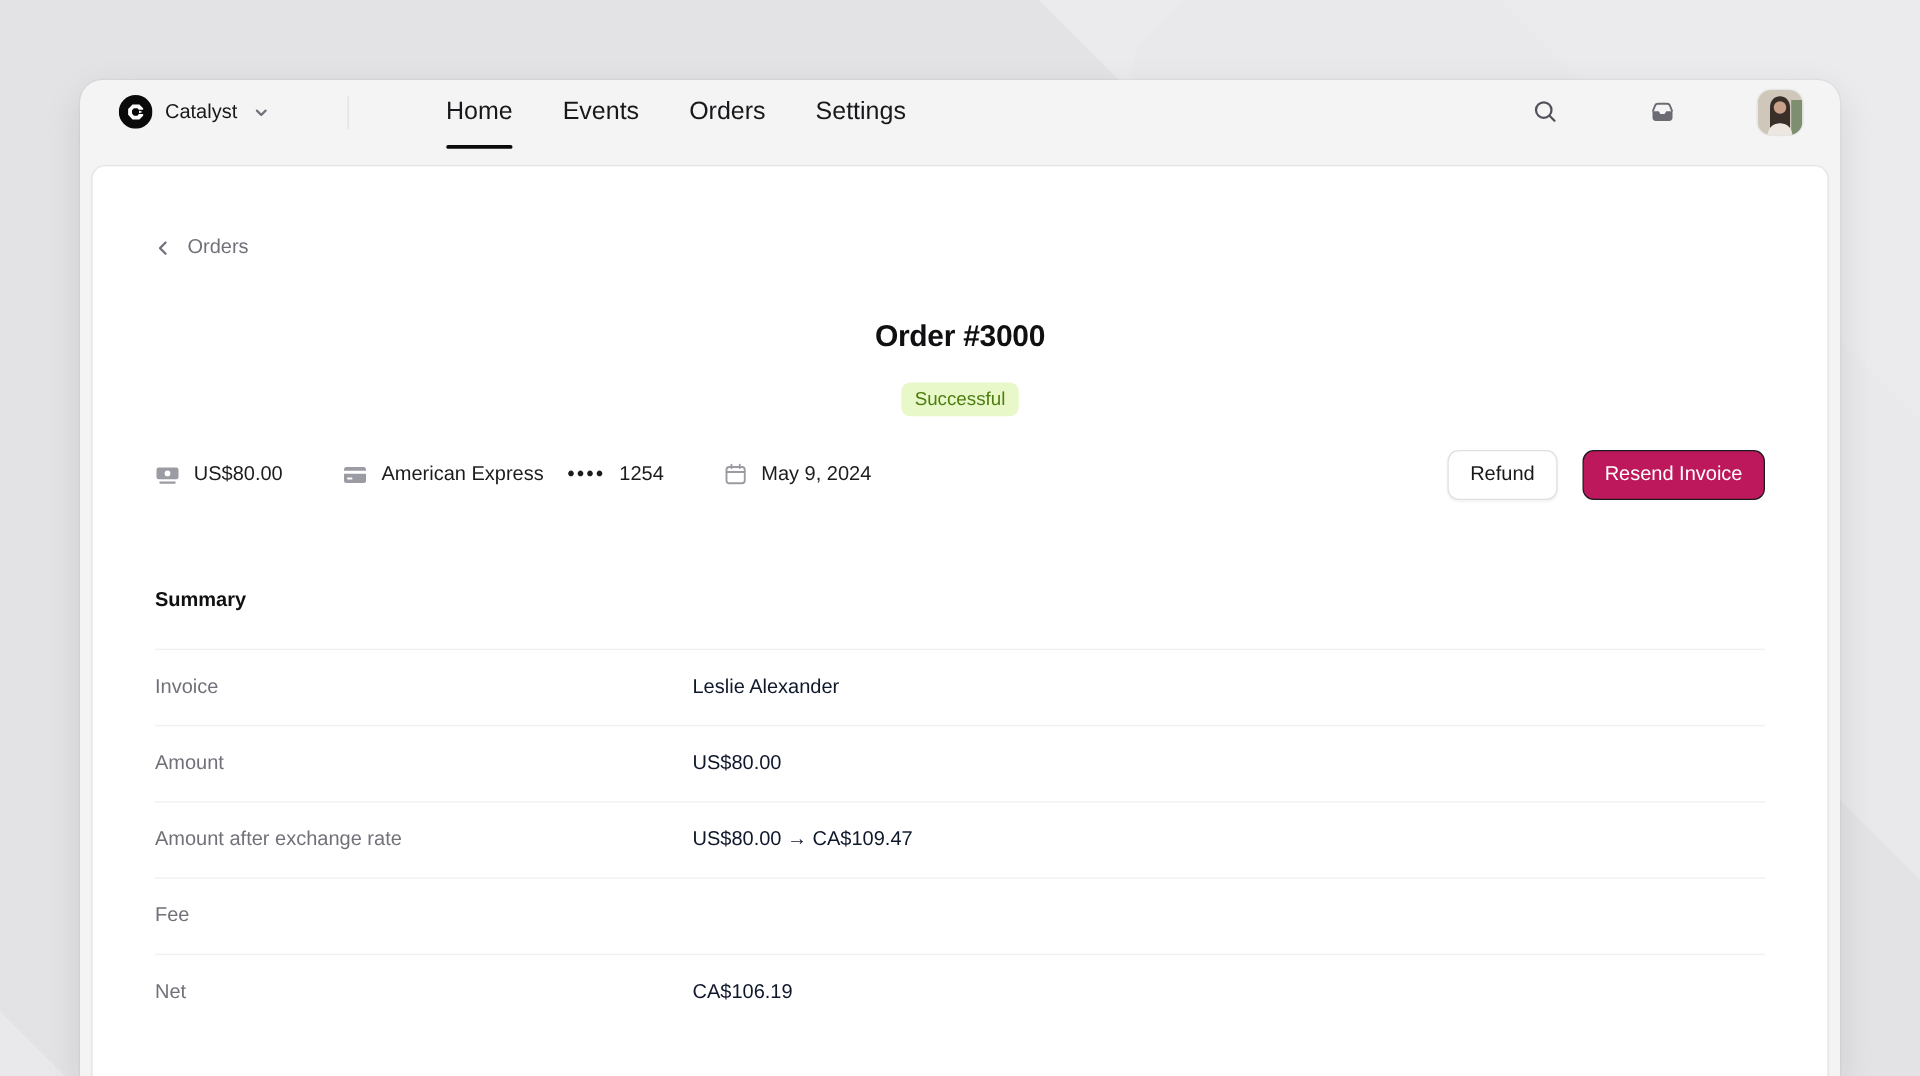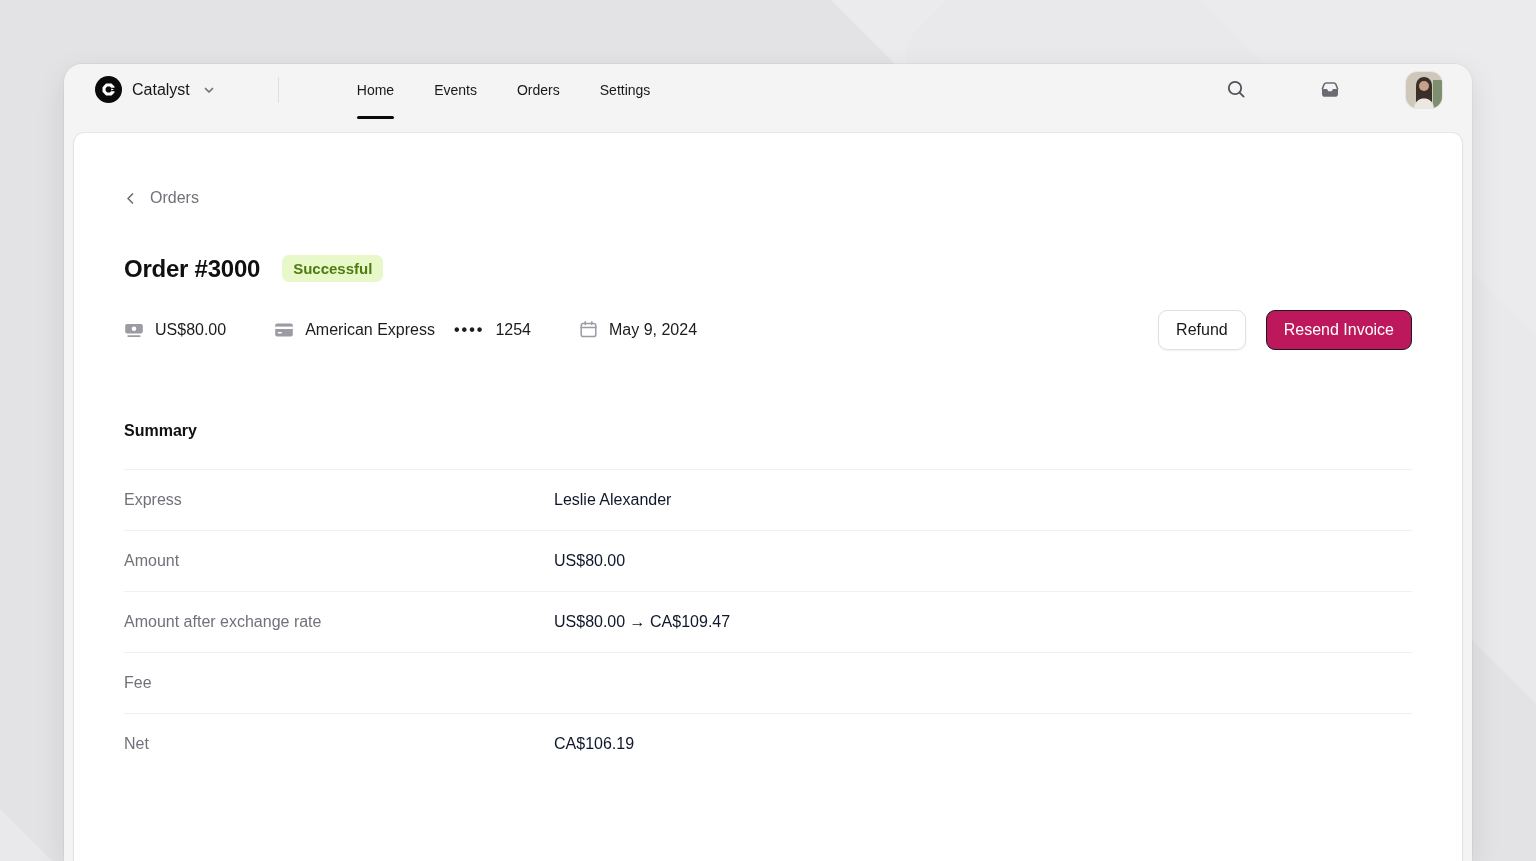--- a/index.html
+++ b/index.html
@@ -27,21 +27,21 @@
   
   .navbar { height:51px; display:flex; align-items:center; padding:0 18px 0 31px;gap:40px; }
   .brand { display:flex; align-items:center; gap:10px; cursor:pointer; }
   .brand-logo { width:27px; height:27px; flex:0 0 auto; }
   .brand-name { font-size:16px; font-weight:500; color:#18181b; }
   .chev-down { margin-left:2px; }
   .nav-divider { width:1px; height:26px; background:#e0e0e3; margin:0 18px 0 22px; }
   .nav-items { display:flex; align-items:stretch; height:69px; }
   .nav-item {
     position:relative; display:flex; align-items:center;
-    padding:16px 0; margin:0 20px; font-size:14px; font-weight:500; color:#18181b;
+    padding:16px 0; margin:0 20px; font-size:20px; font-weight:500; color:#18181b;
     cursor:pointer;
   }
   .nav-item.active::after {
     content:""; position:absolute; left:0; right:0; bottom:5px; height:3px;
     background:#0a0a0a; border-radius:2px;
   }
   .nav-spacer { flex:1; }
   .icon-btn {
     width:40px; height:40px; display:flex; align-items:center; justify-content:center;
     border:none; background:transparent; border-radius:8px; cursor:pointer; margin-left:14px;
@@ -54,24 +54,24 @@
 
   
   .card {
     position:absolute; left:10px; right:10px; top:69px; bottom:0;
     background:#ffffff; border-radius:10px 10px 0 0;
     box-shadow:0 0 0 1px rgba(9,9,11,0.05), 0 1px 3px rgba(0,0,0,0.05);
     padding:56px 50px 0 50px;
     overflow:hidden;
   }
   .breadcrumb { display:inline-flex; align-items:center; gap:13px; color:#71717a; font-size:16px; cursor:pointer; }
-  .title-row { display:flex; align-items:center; gap:22px; margin-top:46px; }
+  .title-row { display:flex; align-items:center; gap:22px; margin-top:46px;flex-direction:column; }
   .page-title { font-size:24px; font-weight:700; letter-spacing:-0.01em; color:#101012; }
   .status-badge {
-    background:#e8f8c9; color:#4d7c0f; font-size:15px; font-weight:700;
+    background:#e8f8c9; color:#4d7c0f; font-size:15px; font-weight:400;
     padding:4px 11px; border-radius:7px; line-height:19px;
   }
   .meta-row { display:flex; align-items:center; margin-top:27px; }
   .meta-left { display:flex; align-items:center; gap:48px; flex:1; }
   .meta-item { display:flex; align-items:center; gap:11px; font-size:16px; color:#1c1c1f; }
   .card-dots { letter-spacing:2px; font-weight:700; margin-left:8px; }
   .actions { display:flex; align-items:center; gap:20px; }
   .btn {
     height:40px; border-radius:9px; font-size:16px; font-weight:500;
     padding:0 17px; cursor:pointer; font-family:inherit;
@@ -218,21 +218,21 @@
       <div class="actions">
         <button class="btn btn-secondary">Refund</button>
         <button class="btn btn-primary">Resend Invoice</button>
       </div>
     </div>
 
     <h2 class="section-heading">Summary</h2>
 
     <div class="dl">
       <div class="dl-row">
-        <div class="dl-label">Express</div>
+        <div class="dl-label">Invoice</div>
         <div class="dl-value">Leslie Alexander</div>
       </div>
       <div class="dl-row">
         <div class="dl-label">Amount</div>
         <div class="dl-value">US$80.00</div>
       </div>
       <div class="dl-row">
         <div class="dl-label">Amount after exchange rate</div>
         <div class="dl-value">US$80.00 → CA$109.47</div>
       </div>

